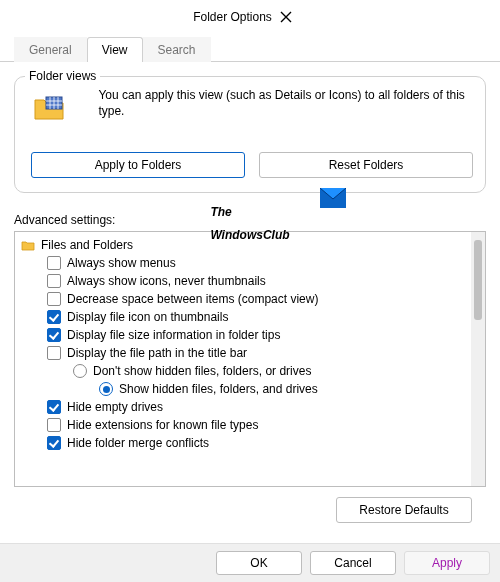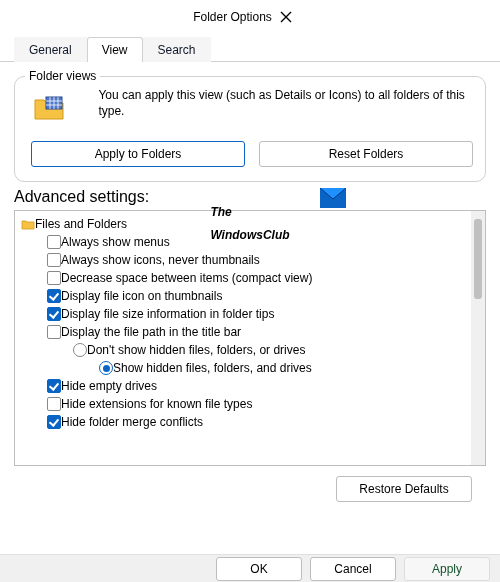--- a/index.html
+++ b/index.html
@@ -4,54 +4,54 @@
   <style>
     *{box-sizing:border-box;margin:0;padding:0;font-family:"Segoe UI",Tahoma,sans-serif;font-size:12px;color:#000}
     body{width:500px;height:582px;background:#fff;position:relative;overflow:hidden}
     .titlebar{height:34px;display:flex;align-items:center;justify-content:center;padding:0 8px 0 1px}
     .titlebar .title{font-size:12px}
     .close-x{width:28px;height:28px;display:flex;align-items:center;justify-content:center;font-size:14px;cursor:pointer}
     .close-x svg{width:12px;height:12px}
     .tabs{display:flex;align-items:flex-end;padding:0 14px;border-bottom:1px solid #d0d0d0;height:28px;gap:0}
     .tab{padding:5px 14px;border:1px solid transparent;border-bottom:none;cursor:pointer;position:relative;top:1px;background:#f5f5f5}
     .tab.active{background:#fff;border-color:#d0d0d0;border-top-left-radius:3px;border-top-right-radius:3px;z-index:1}
-    .tab.inactive{color:#0f172a}
+    .tab.inactive{color:#737373}
     .panel{padding:10px 14px;background:#fff}
     .group{border:1px solid #d0d0d0;border-radius:10px;padding:10px 12px 14px;position:relative;margin-top:4px}
     .group-title{position:absolute;top:-8px;left:10px;background:#fff;padding:0 4px;font-size:12px}
     .folderviews-row{display:flex;gap:26px}
     .folder-icon-wrap{width:48px;display:flex;justify-content:center;align-items:flex-start;padding-top:4px}
     .folder-icon svg{width:34px;height:34px}
     .fv-text{font-size:12px;line-height:1.35}
-    .btn-row{display:flex;gap:14px;margin-top:13px;padding-left:4px}
+    .btn-row{display:flex;gap:14px;margin-top:24px;padding-left:4px}
     .winbtn{background:#fff;border:1px solid #bdbdbd;border-radius:3px;padding:5px 0;font-size:12px;cursor:pointer;text-align:center}
     .winbtn.wide{flex:1}
     .winbtn.primary{border-color:#0a64c6}
-    .section-label{margin:6px 0 4px;font-size:16px}
+    .section-label{margin:20px 0 4px;font-size:12px}
     .tree{border:1px solid #bdbdbd;height:256px;overflow:hidden;display:flex;background:#fff}
     .tree-inner{flex:1;padding:4px 2px}
     .scrollbar{width:14px;background:#f0f0f0;display:flex;flex-direction:column;align-items:center;padding:2px 0}
     .scroll-thumb{width:8px;height:80px;background:#c0c0c0;border-radius:3px;margin-top:6px}
-    .node{display:flex;align-items:center;height:18px;}
+    .node{display:flex;align-items:center;height:18px;gap:6px}
     .lvl0{padding-left:4px}
     .lvl1{padding-left:30px}
     .lvl2{padding-left:56px}
     .lvl3{padding-left:82px}
     .fold{width:14px;height:14px}
     .cb{width:14px;height:14px;border:1px solid #888;border-radius:2px;display:flex;align-items:center;justify-content:center;flex-shrink:0;background:#fff}
     .cb.checked{background:#0a64c6;border-color:#0a64c6}
     .cb.checked::after{content:"";width:4px;height:7px;border:solid #fff;border-width:0 2px 2px 0;transform:rotate(40deg);margin-top:-2px}
     .rb{width:14px;height:14px;border:1.5px solid #888;border-radius:50%;display:flex;align-items:center;justify-content:center;flex-shrink:0;background:#fff}
     .rb.checked{border-color:#0a64c6}
     .rb.checked::after{content:"";width:7px;height:7px;border-radius:50%;background:#0a64c6}
     .node-label{font-size:12px;white-space:nowrap}
     .bottom-restore{display:flex;justify-content:flex-end;padding:10px 14px 0}
-    .footer{position:absolute;bottom:0;left:0;right:0;height:28px;background:#f0f0f0;display:flex;justify-content:flex-end;align-items:center;gap:8px;padding:0 10px;border-top:1px solid #e0e0e0}
+    .footer{position:absolute;bottom:0;left:0;right:0;height:39px;background:#f0f0f0;display:flex;justify-content:flex-end;align-items:center;gap:8px;padding:0 10px;border-top:1px solid #e0e0e0}
     .footbtn{width:86px;height:24px;border:1px solid #bdbdbd;border-radius:3px;background:#fff;font-size:12px;cursor:pointer;text-align:center;line-height:22px}
-    .footbtn.disabled{color:#14532d;border-color:#ddd;background:#f7f7f7;cursor:default}
+    .footbtn.disabled{color:#a21caf;border-color:#ddd;background:#f7f7f7;cursor:default}
     .watermark{position:absolute;left:50%;top:198px;transform:translateX(-50%);font-family:Georgia,serif;font-style:italic;font-size:20px;text-align:left;pointer-events:none;z-index:5;font-weight:600}
     .wm-icon{position:absolute;left:calc(50% + 70px);top:188px;z-index:5;pointer-events:none}
     .wm-icon svg{width:26px;height:20px}
   </style>
 </head>
 <body>
 
 <div class="titlebar">
   <span class="title">Folder Options</span>
   <div class="close-x">

